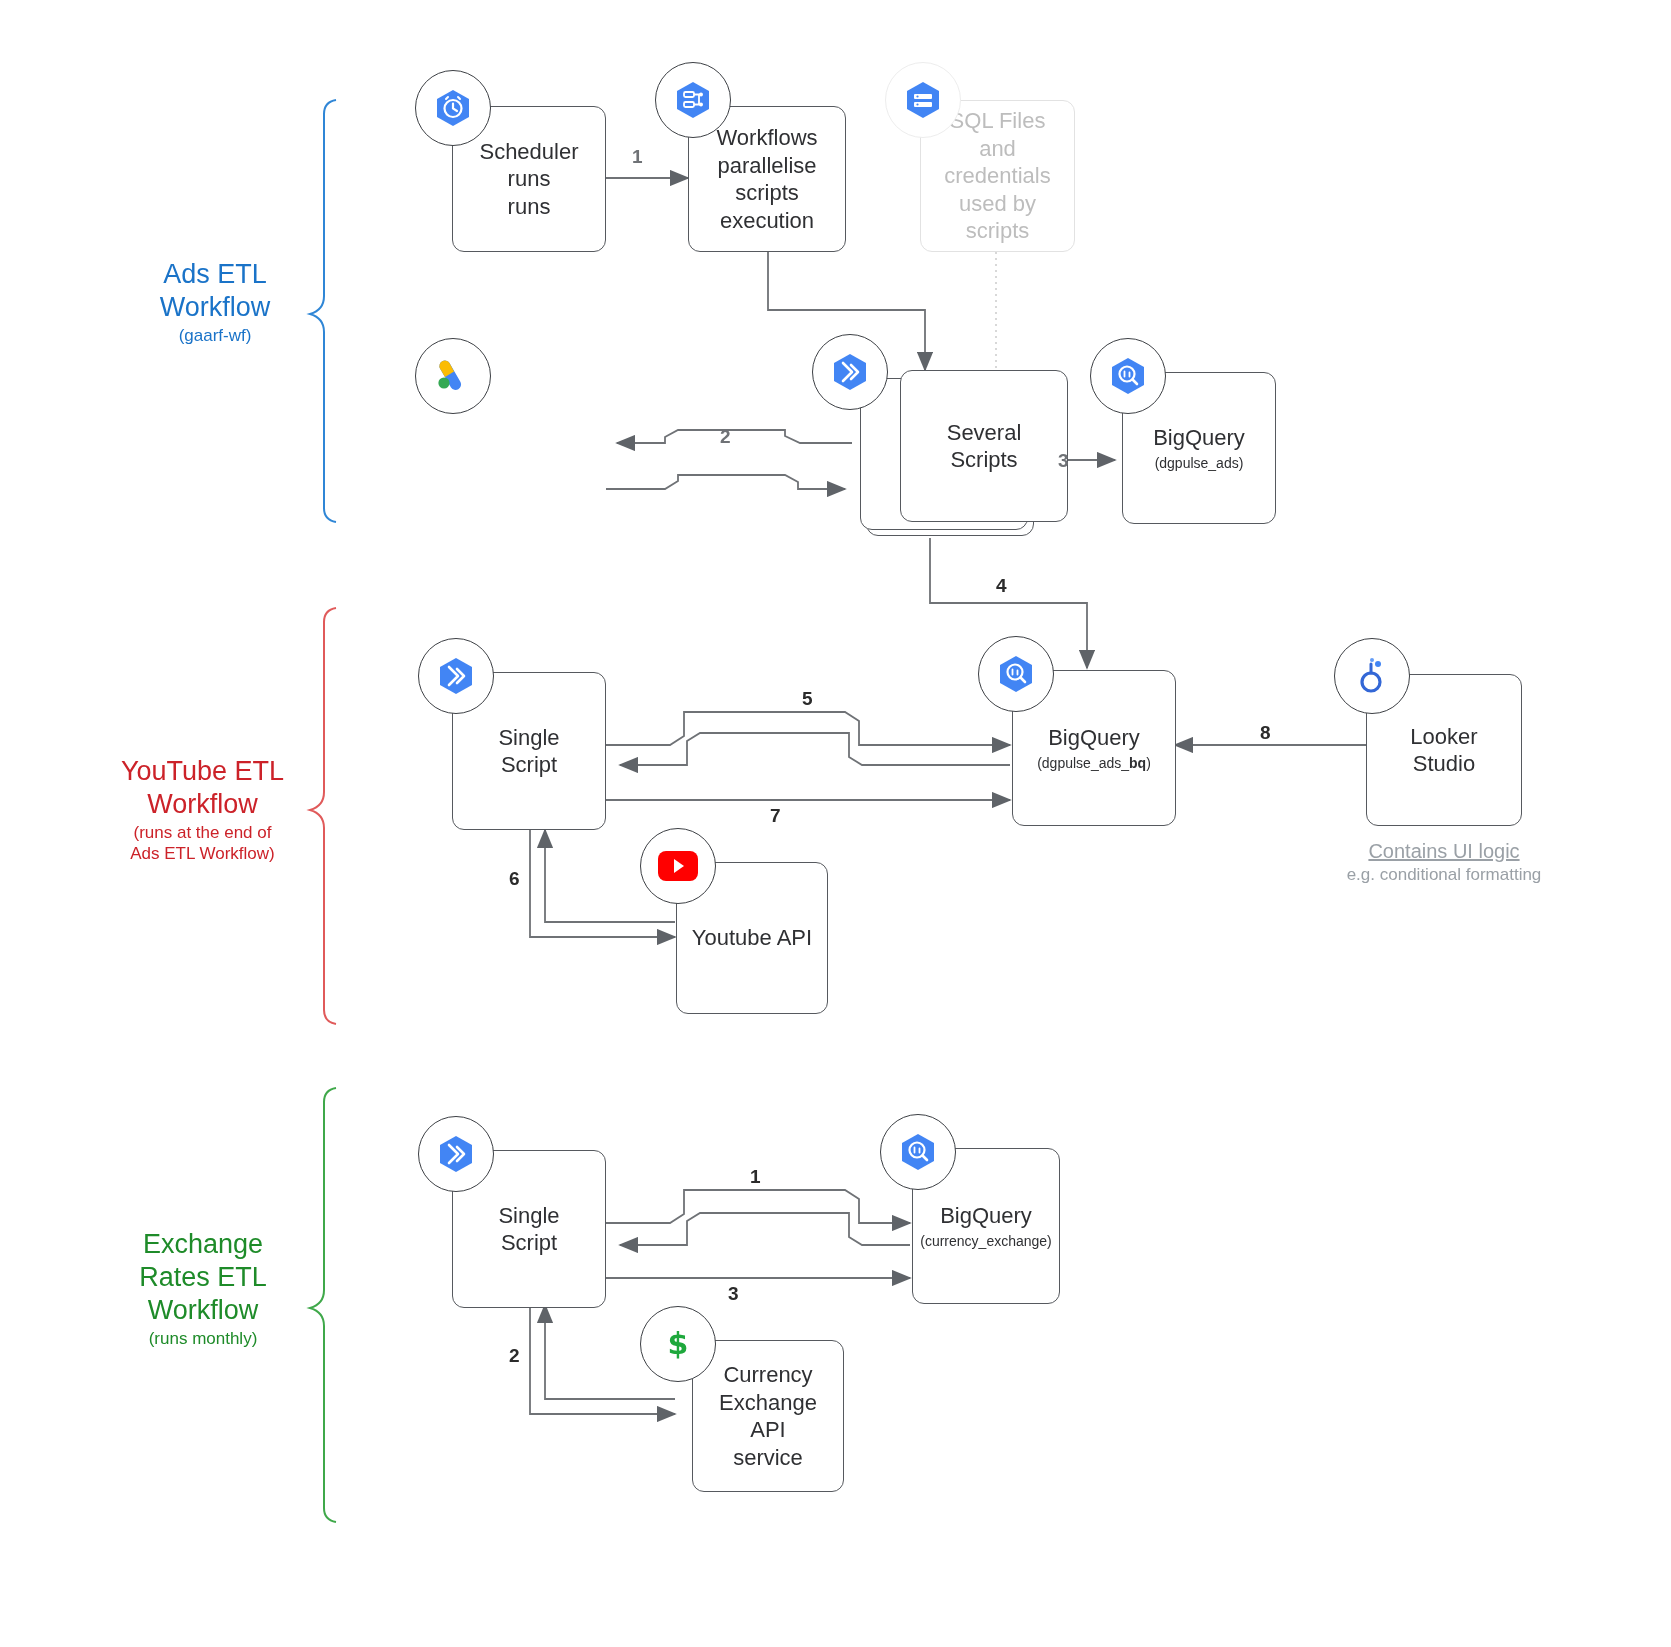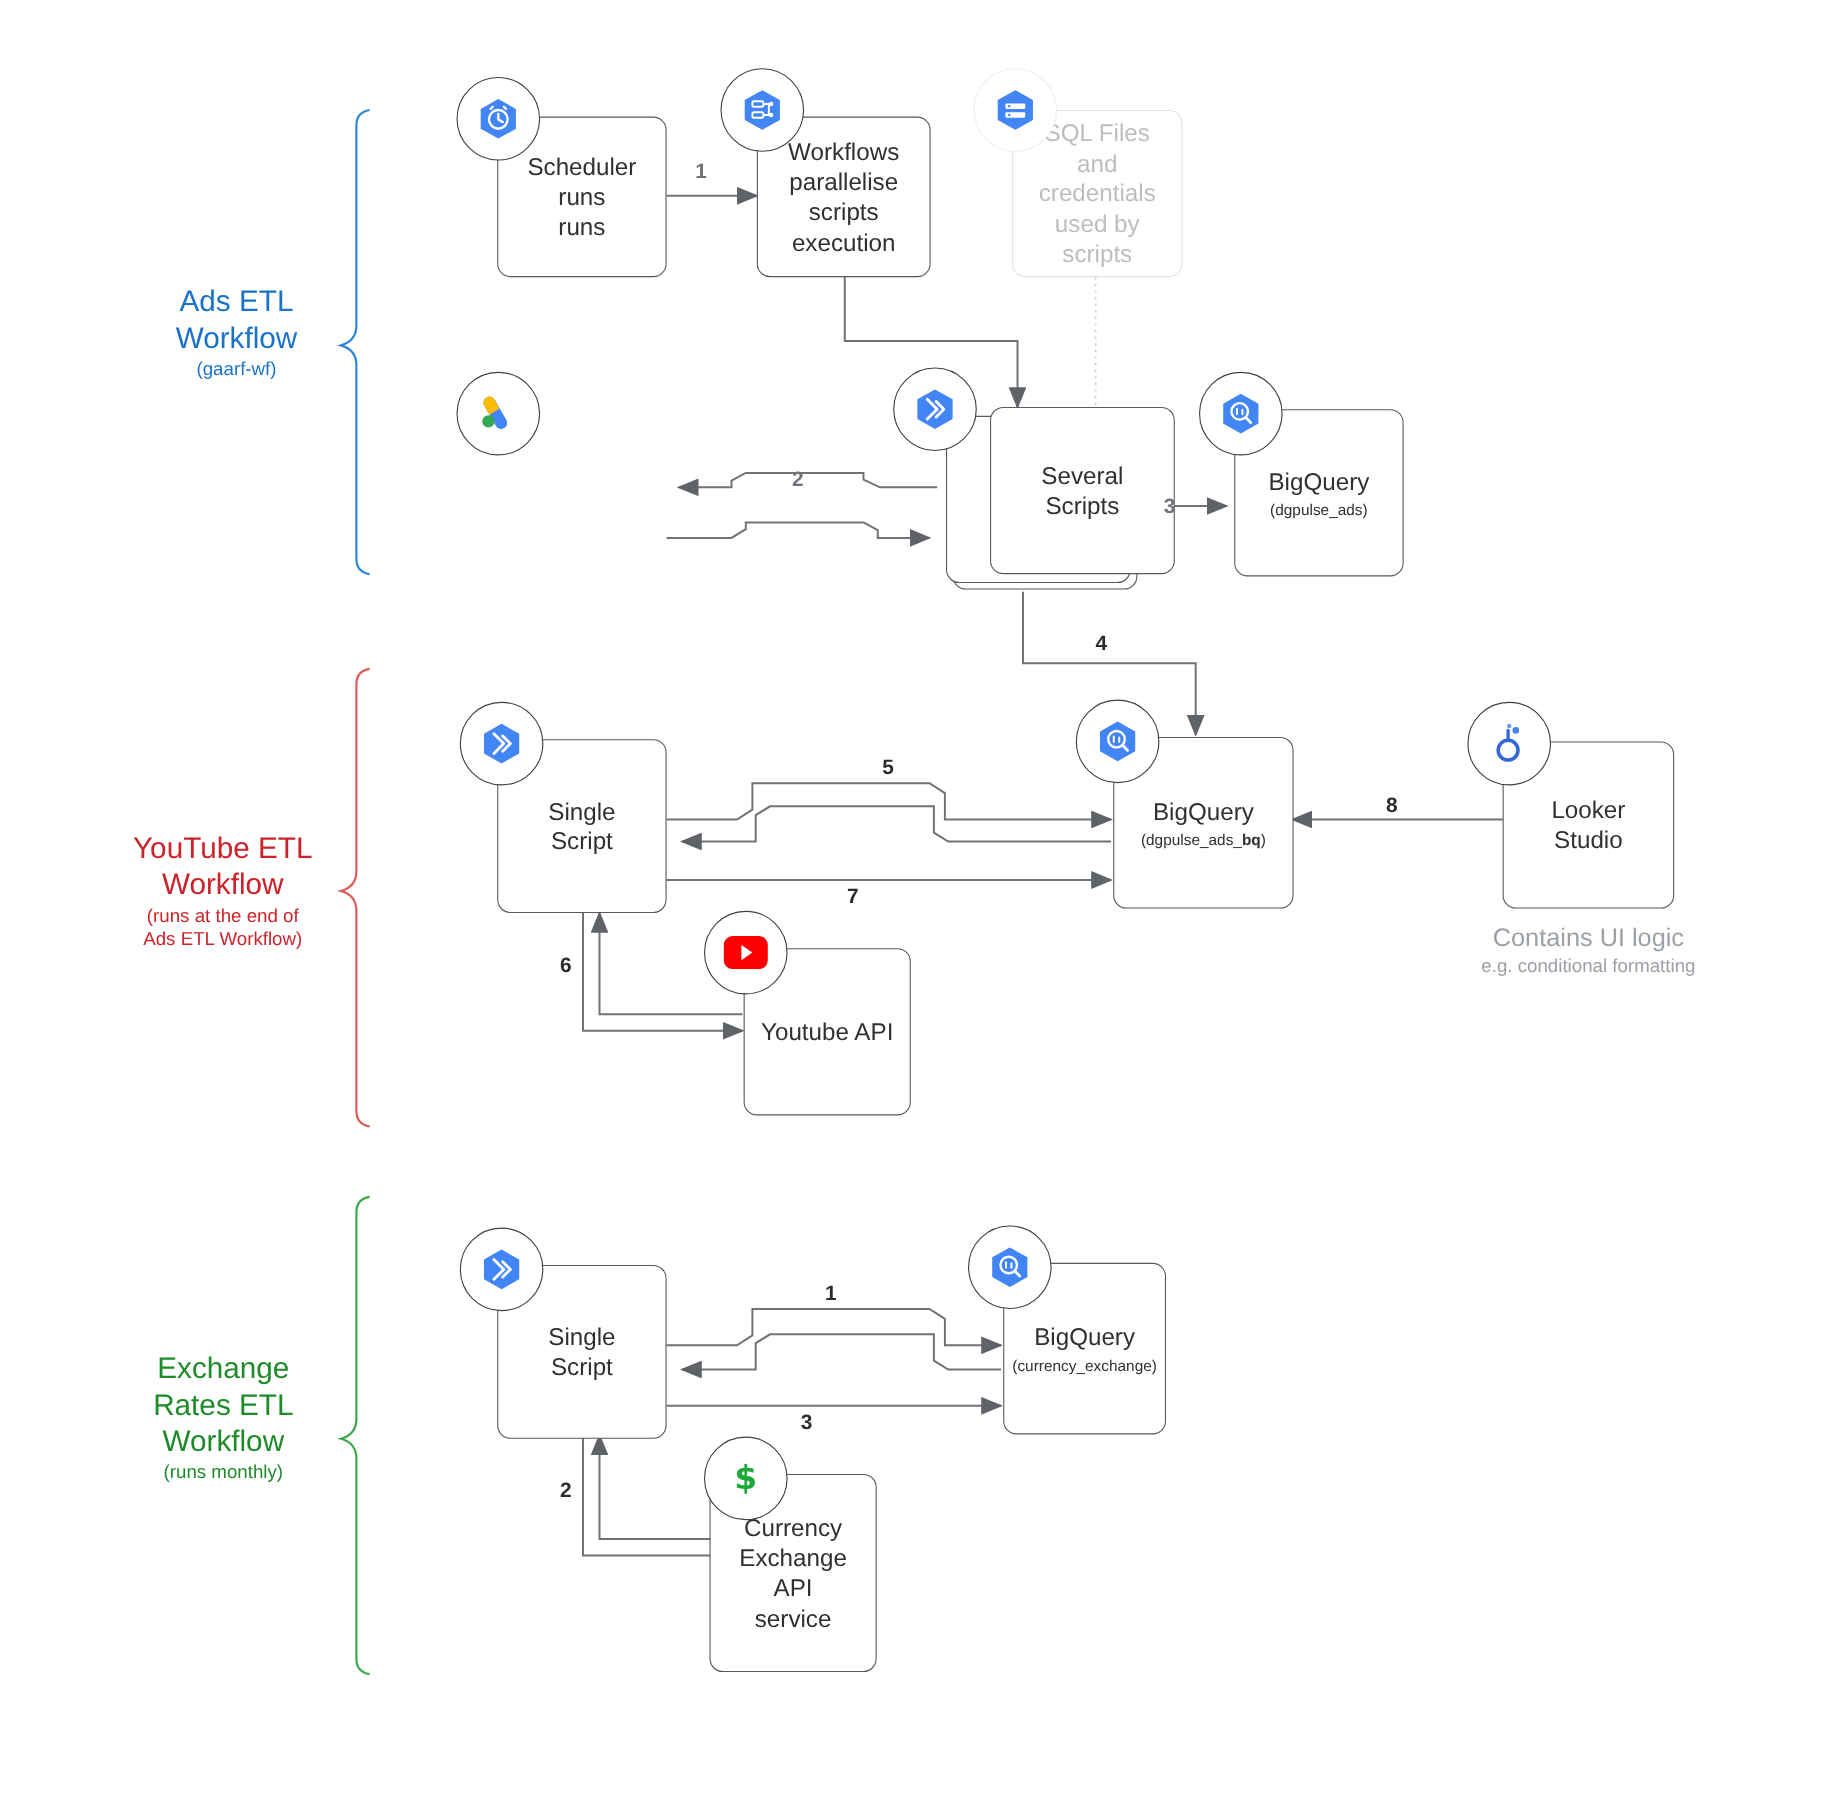--- a/index.html
+++ b/index.html
@@ -25,21 +25,21 @@
   .badge svg{display:block;}
 
   .brace-label{position:absolute;text-align:center;line-height:1.22;}
   .brace-label .bl-main{font-size:27px;}
   .brace-label .bl-sub{font-size:17px;display:block;margin-top:2px;}
 
   .edge-num{position:absolute;font-size:19px;font-weight:bold;color:#6f7276;}
   .edge-num.dark{color:#2b2b2b;}
 
   .caption{position:absolute;text-align:center;color:#9aa0a6;line-height:1.3;}
-  .caption .c1{font-size:23px;display:block;}
+  .caption .c1{font-size:20px;display:block;text-decoration:underline;}
   .caption .c2{font-size:17px;display:block;}
 </style>
 </head>
 <body>
 
 <div id="canvas">
 
   <svg class="edges" viewBox="0 0 1671 1647">
     <defs>
       <marker id="ah" markerWidth="11" markerHeight="9" refX="10" refY="4.5" orient="auto">
@@ -283,21 +283,21 @@
   </div>
   <div class="badge" style="left:880px;top:1114px;">
     <svg width="44" height="44" viewBox="0 0 44 44">
       <polygon points="22,4 38,13 38,31 22,40 6,31 6,13" fill="#4285F4"></polygon>
       <circle cx="21" cy="20" r="7.5" fill="none" stroke="#fff" stroke-width="2.2"></circle>
       <path d="M26.5,25.5 L31,30" stroke="#fff" stroke-width="2.6" stroke-linecap="round"></path>
       <path d="M18.5,17.5 L18.5,22.5 M23.5,18.5 L23.5,22.5" stroke="#fff" stroke-width="1.8" stroke-linecap="round"></path>
     </svg>
   </div>
 
-  <div class="node" style="left:645px;top:1340px;width:152px;height:180px;">
+  <div class="node" style="left:692px;top:1340px;width:152px;height:152px;">
     <div class="ntext">
       <span>Currency</span><br>
       <span>Exchange API</span><br>
       <span>service</span>
     </div>
   </div>
   <div class="badge" style="left:640px;top:1306px;">
     <svg width="44" height="44" viewBox="0 0 44 44">
       <text x="22" y="32" text-anchor="middle" font-family="DejaVu Sans, sans-serif" font-size="30" font-weight="bold" fill="#1ea83c">$</text>
     </svg>

